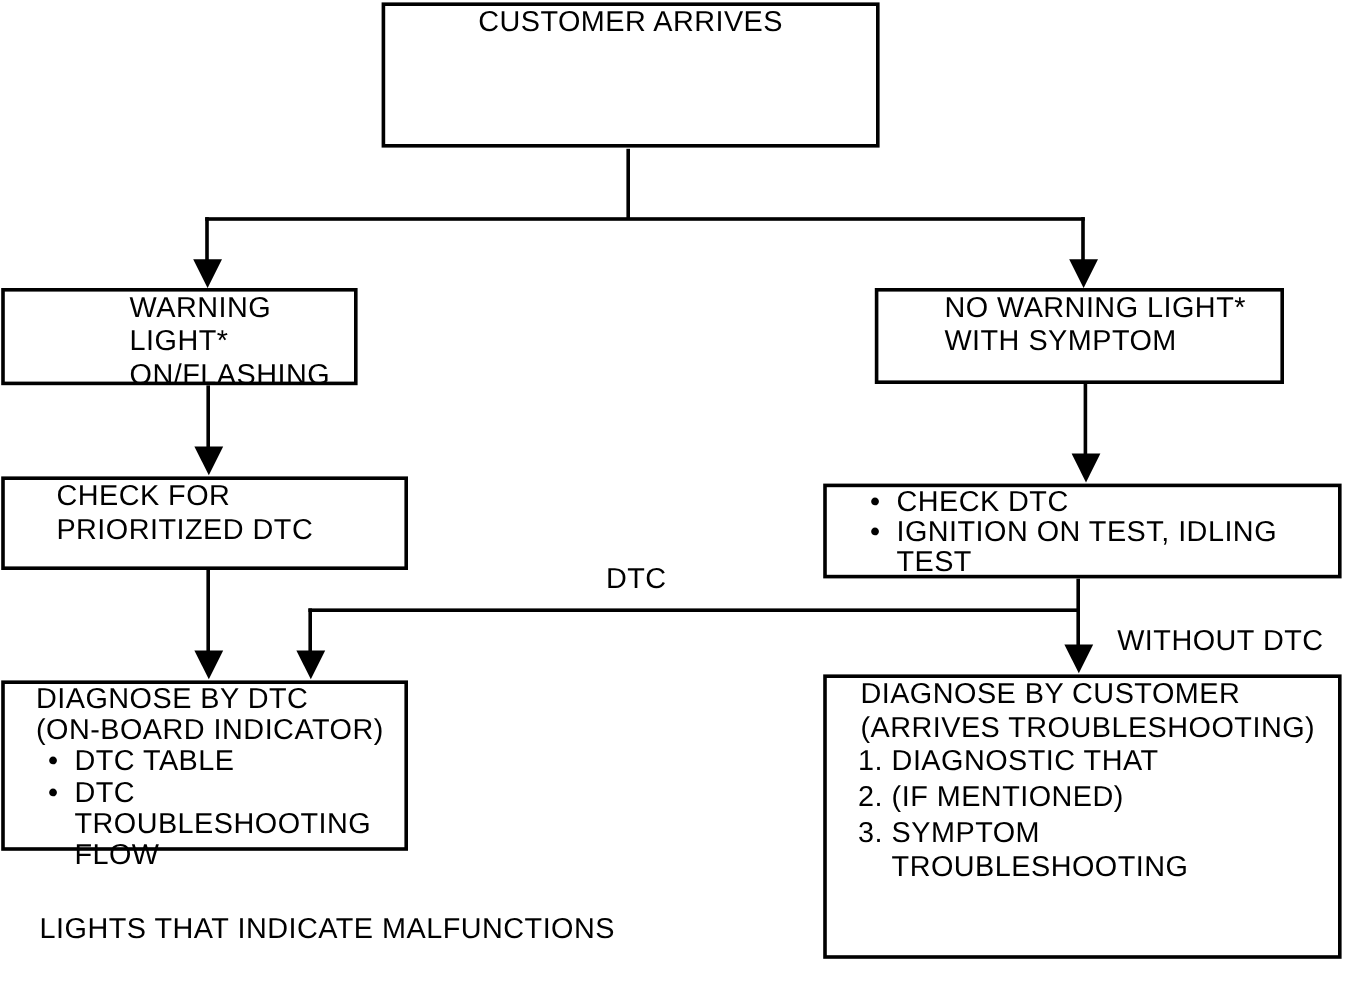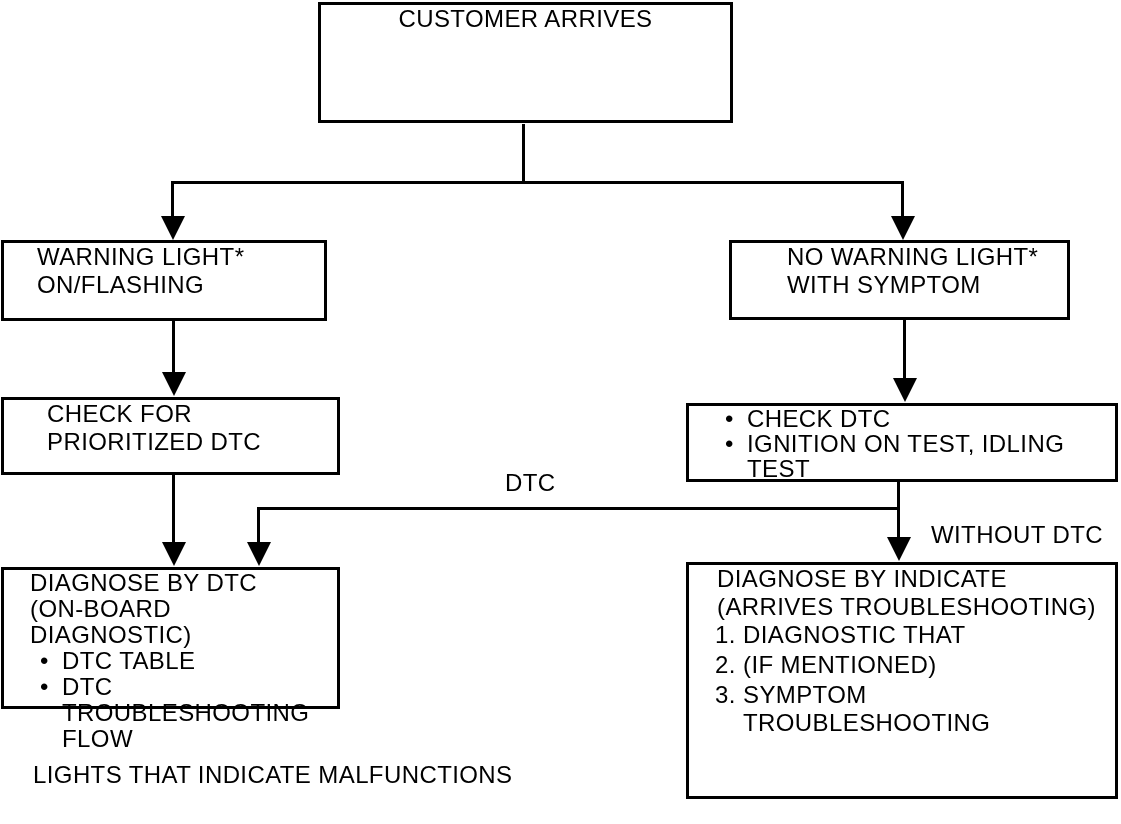--- a/index.html
+++ b/index.html
@@ -92,21 +92,21 @@
   <div class="line" style="left:257px; top:507px; width:3px; height:38px;"></div>
   <div class="arrowhead" style="left:247px; top:542px;"></div>
 
   <div class="edge-label" style="left:505px; top:469px;">DTC</div>
   <div class="edge-label" style="left:931px; top:521px;">WITHOUT DTC</div>
 
   <div class="box center" style="left:318px; top:2px; width:415px; height:121px;">
     <span class="txt-line">CUSTOMER ARRIVES</span>
   </div>
 
-  <div class="box" style="left:1px; top:240px; width:326px; height:81px; padding-left:33px;">
+  <div class="box" style="left:1px; top:240px; width:297px; height:81px; padding-left:104px;">
     <span class="txt-line">WARNING LIGHT*</span>
     <span class="txt-line">ON/FLASHING</span>
   </div>
 
   <div class="box" style="left:729px; top:240px; width:341px; height:80px; padding-left:55px;">
     <span class="txt-line">NO WARNING LIGHT*</span>
     <span class="txt-line">WITH SYMPTOM</span>
   </div>
 
   <div class="box" style="left:1px; top:397px; width:339px; height:78px; padding-left:43px;">
@@ -125,39 +125,39 @@
       <span class="marker" style="width:22px;">•</span>
       <span class="item-lines">
         <span class="txt-line">IGNITION ON TEST, IDLING</span>
         <span class="txt-line">TEST</span>
       </span>
     </div>
   </div>
 
   <div class="box lh26" style="left:1px; top:567px; width:339px; height:142px; padding-left:26px;">
     <span class="txt-line">DIAGNOSE BY DTC</span>
-    <span class="txt-line">(ON-BOARD DIAGNOSTIC)</span>
+    <span class="txt-line">(ON-BOARD INDICATOR)</span>
     <div class="bullet-item" style="padding-left:10px;">
       <span class="marker" style="width:22px;">•</span>
       <span class="item-lines">
         <span class="txt-line">DTC TABLE</span>
       </span>
     </div>
     <div class="bullet-item" style="padding-left:10px;">
       <span class="marker" style="width:22px;">•</span>
       <span class="item-lines">
         <span class="txt-line">DTC</span>
         <span class="txt-line">TROUBLESHOOTING</span>
         <span class="txt-line">FLOW</span>
       </span>
     </div>
   </div>
 
   <div class="box" style="left:686px; top:562px; width:432px; height:237px; padding-left:26px;">
-    <span class="txt-line" style="padding-left:2px;">DIAGNOSE BY INDICATE</span>
+    <span class="txt-line" style="padding-left:2px;">DIAGNOSE BY CUSTOMER</span>
     <span class="txt-line" style="padding-left:2px;">(ARRIVES TROUBLESHOOTING)</span>
     <div class="num-item">
       <span class="marker" style="width:28px;">1.</span>
       <span class="item-lines">
         <span class="txt-line">DIAGNOSTIC THAT</span>
       </span>
     </div>
     <div class="num-item" style="margin-top:2px;">
       <span class="marker" style="width:28px;">2.</span>
       <span class="item-lines">

